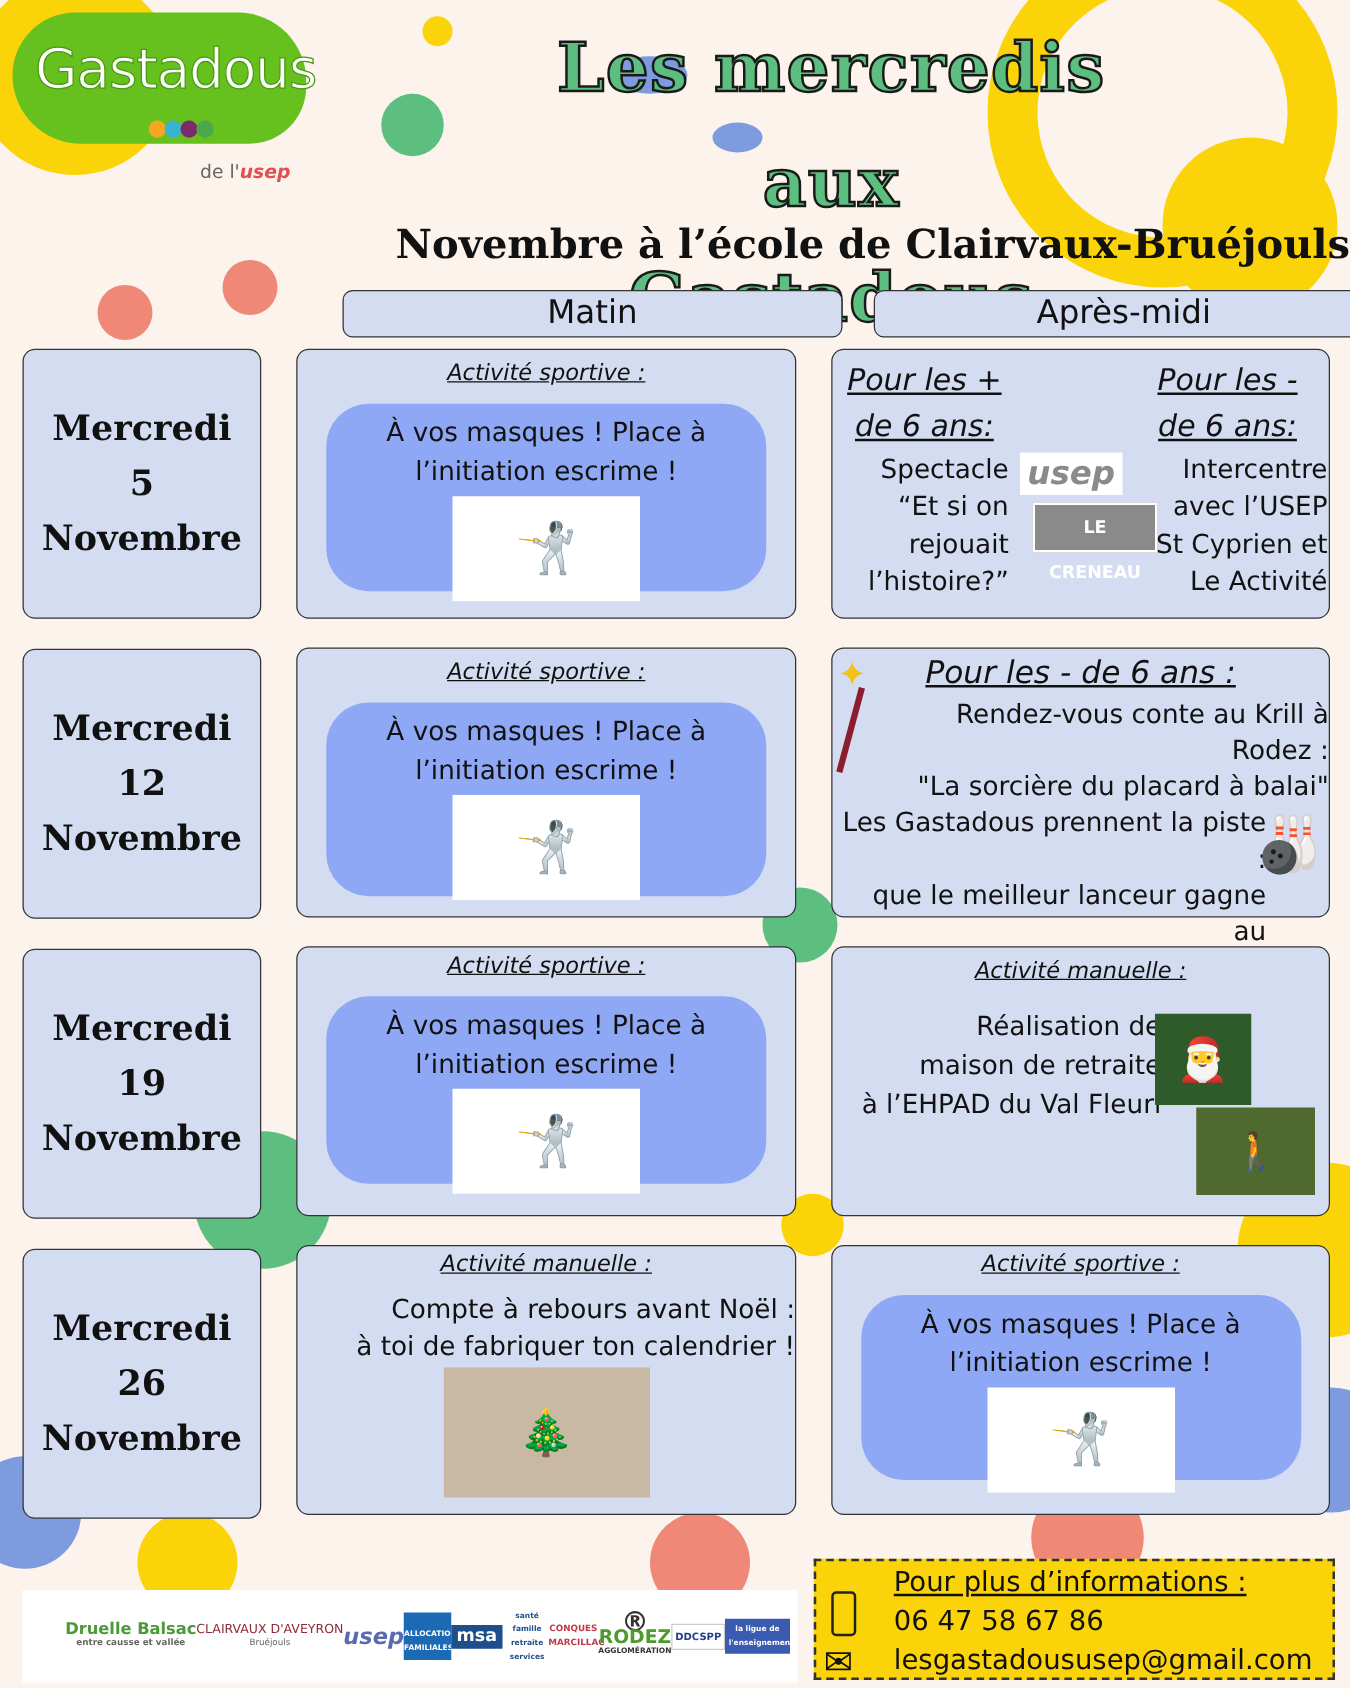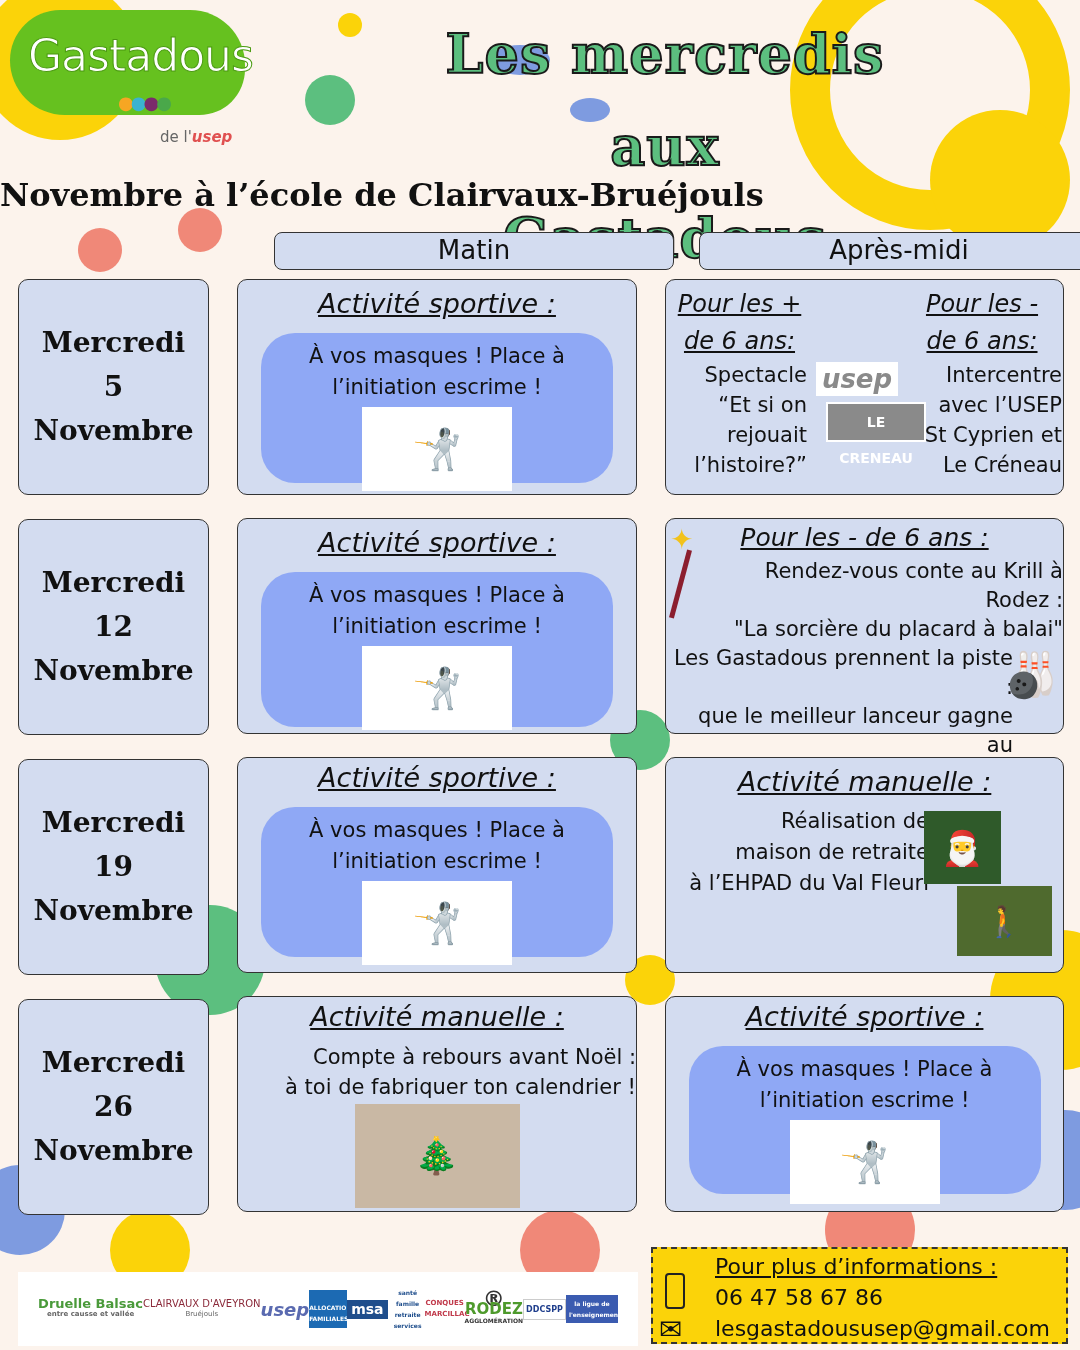--- a/index.html
+++ b/index.html
@@ -8,34 +8,34 @@
   .layer { position: relative; z-index: 1; }
 
   .logo { position: absolute; left: 10px; top: 10px; width: 240px; height: 135px; }
   .logo-blob { position: absolute; left: 0; top: 0; width: 235px; height: 105px; background: #66c11f; border-radius: 55px 60px 50px 60px; }
   .logo-text { position: absolute; left: 18px; top: 20px; font-family: "DejaVu Sans", sans-serif; font-size: 44px; color: #fff; letter-spacing: -1px; -webkit-text-stroke: 1px #4a9a10; }
   .logo-people { position: absolute; left: 108px; top: 82px; font-size: 18px; letter-spacing: -3px; }
   .logo-sub { position: absolute; left: 150px; top: 118px; font-size: 15px; color: #666; }
   .logo-sub b { color: #e05050; font-style: italic; font-weight: bold; }
 
   .title { position: absolute; left: 385px; top: 8px; width: 560px; text-align: center; font-family: "DejaVu Serif", serif; font-weight: bold; font-size: 54px; line-height: 92px; color: #5cbf7f; -webkit-text-stroke: 2px #1a1a1a; letter-spacing: 1px; }
-  .subtitle { position: absolute; left: 0; top: 176px; width: 1080px; text-align: left; font-family: "DejaVu Serif", serif; font-weight: bold; font-size: 32px; color: #111; }
+  .subtitle { position: absolute; left: 0; top: 176px; width: 1080px; text-align: right; font-family: "DejaVu Serif", serif; font-weight: bold; font-size: 32px; color: #111; }
 
   .col-head { position: absolute; top: 232px; height: 38px; background: #d3dcf0; border: 1.5px solid #333; border-radius: 8px; text-align: center; font-size: 26px; line-height: 35px; color: #111; margin-left: 37px; }
 
   .card { position: absolute; background: #d3dcf0; border: 1.5px solid #333; border-radius: 10px; }
   .day { display: flex; flex-direction: column; justify-content: center; align-items: center; text-align: center; font-family: "DejaVu Serif", serif; font-weight: bold; font-size: 28px; line-height: 44px; }
 
-  .act-title { text-align: center; font-style: italic; text-decoration: underline; font-size: 27px; margin-top: 8px; }
+  .act-title { text-align: center; font-style: italic; text-decoration: underline; font-size: 18px; margin-top: 8px; }
   .pill { margin: 14px auto 0; width: 352px; background: #8fa8f5; border-radius: 34px; padding: 8px 10px 14px; text-align: center; font-size: 21px; line-height: 31px; }
   .pic { margin: 4px auto 0; background: #fff; display: flex; align-items: center; justify-content: center; }
   .body-text { text-align: right; font-size: 21px; line-height: 30px; }
   .sub-title { font-style: italic; text-decoration: underline; font-size: 25px; line-height: 38px; text-align: center; }
 
-  .footer-logos { position: absolute; left: 18px; top: 1272px; width: 620px; height: 74px; background: #fff; display: flex; align-items: center; justify-content: center; padding: 0 6px; }
+  .footer-logos { position: absolute; left: 18px; top: 1272px; width: 620px; height: 74px; background: #fff; display: flex; align-items: center; justify-content: flex-end; padding: 0 6px; }
   .flogo { font-size: 10px; text-align: center; line-height: 11px; font-weight: bold; }
 
   .contact { position: absolute; left: 651px; top: 1247px; width: 417px; height: 97px; background: #fbd309; border: 2px dashed #333; padding: 2px 0 0 62px; font-size: 22px; line-height: 31px; }
 </style>
 </head>
 <body>
 
 <svg class="deco" width="1080" height="1350" style="left:0;top:0">
   <circle cx="930" cy="90" r="120" fill="none" stroke="#fbd309" stroke-width="40"></circle>
   <circle cx="1000" cy="180" r="70" fill="#fbd309"></circle>
@@ -98,21 +98,21 @@
     <div class="body-text">l’histoire?”</div>
   </div>
   <div style="position:absolute;left:150px;top:82px;width:82px;height:34px;background:#fff;text-align:center;font-style:italic;font-weight:bold;font-size:26px;color:#8a8a8a;line-height:34px">usep</div>
   <div style="position:absolute;left:160px;top:122px;width:100px;height:40px;background:#8a8a8a;border:2px solid #fff;text-align:center;color:#fff;font-weight:bold;font-size:14px;line-height:36px">LE CRENEAU</div>
   <div style="position:absolute;left:236px;top:6px;width:160px;text-align:center">
     <div class="sub-title" style="font-size:24px;line-height:37px">Pour les -</div>
     <div class="sub-title" style="font-size:24px;line-height:37px">de 6 ans:</div>
     <div class="body-text">Intercentre</div>
     <div class="body-text">avec l’USEP</div>
     <div class="body-text">St Cyprien et</div>
-    <div class="body-text">Le Créneau</div>
+    <div class="body-text">Le Activité</div>
   </div>
 </div>
 
 <div class="card day layer" style="left:18px;top:519px;width:191px;height:216px">
   <div>Mercredi</div>
   <div>12</div>
   <div>Novembre</div>
 </div>
 <div class="card layer" style="left:237px;top:518px;width:400px;height:216px">
   <div class="act-title">Activité sportive :</div>

